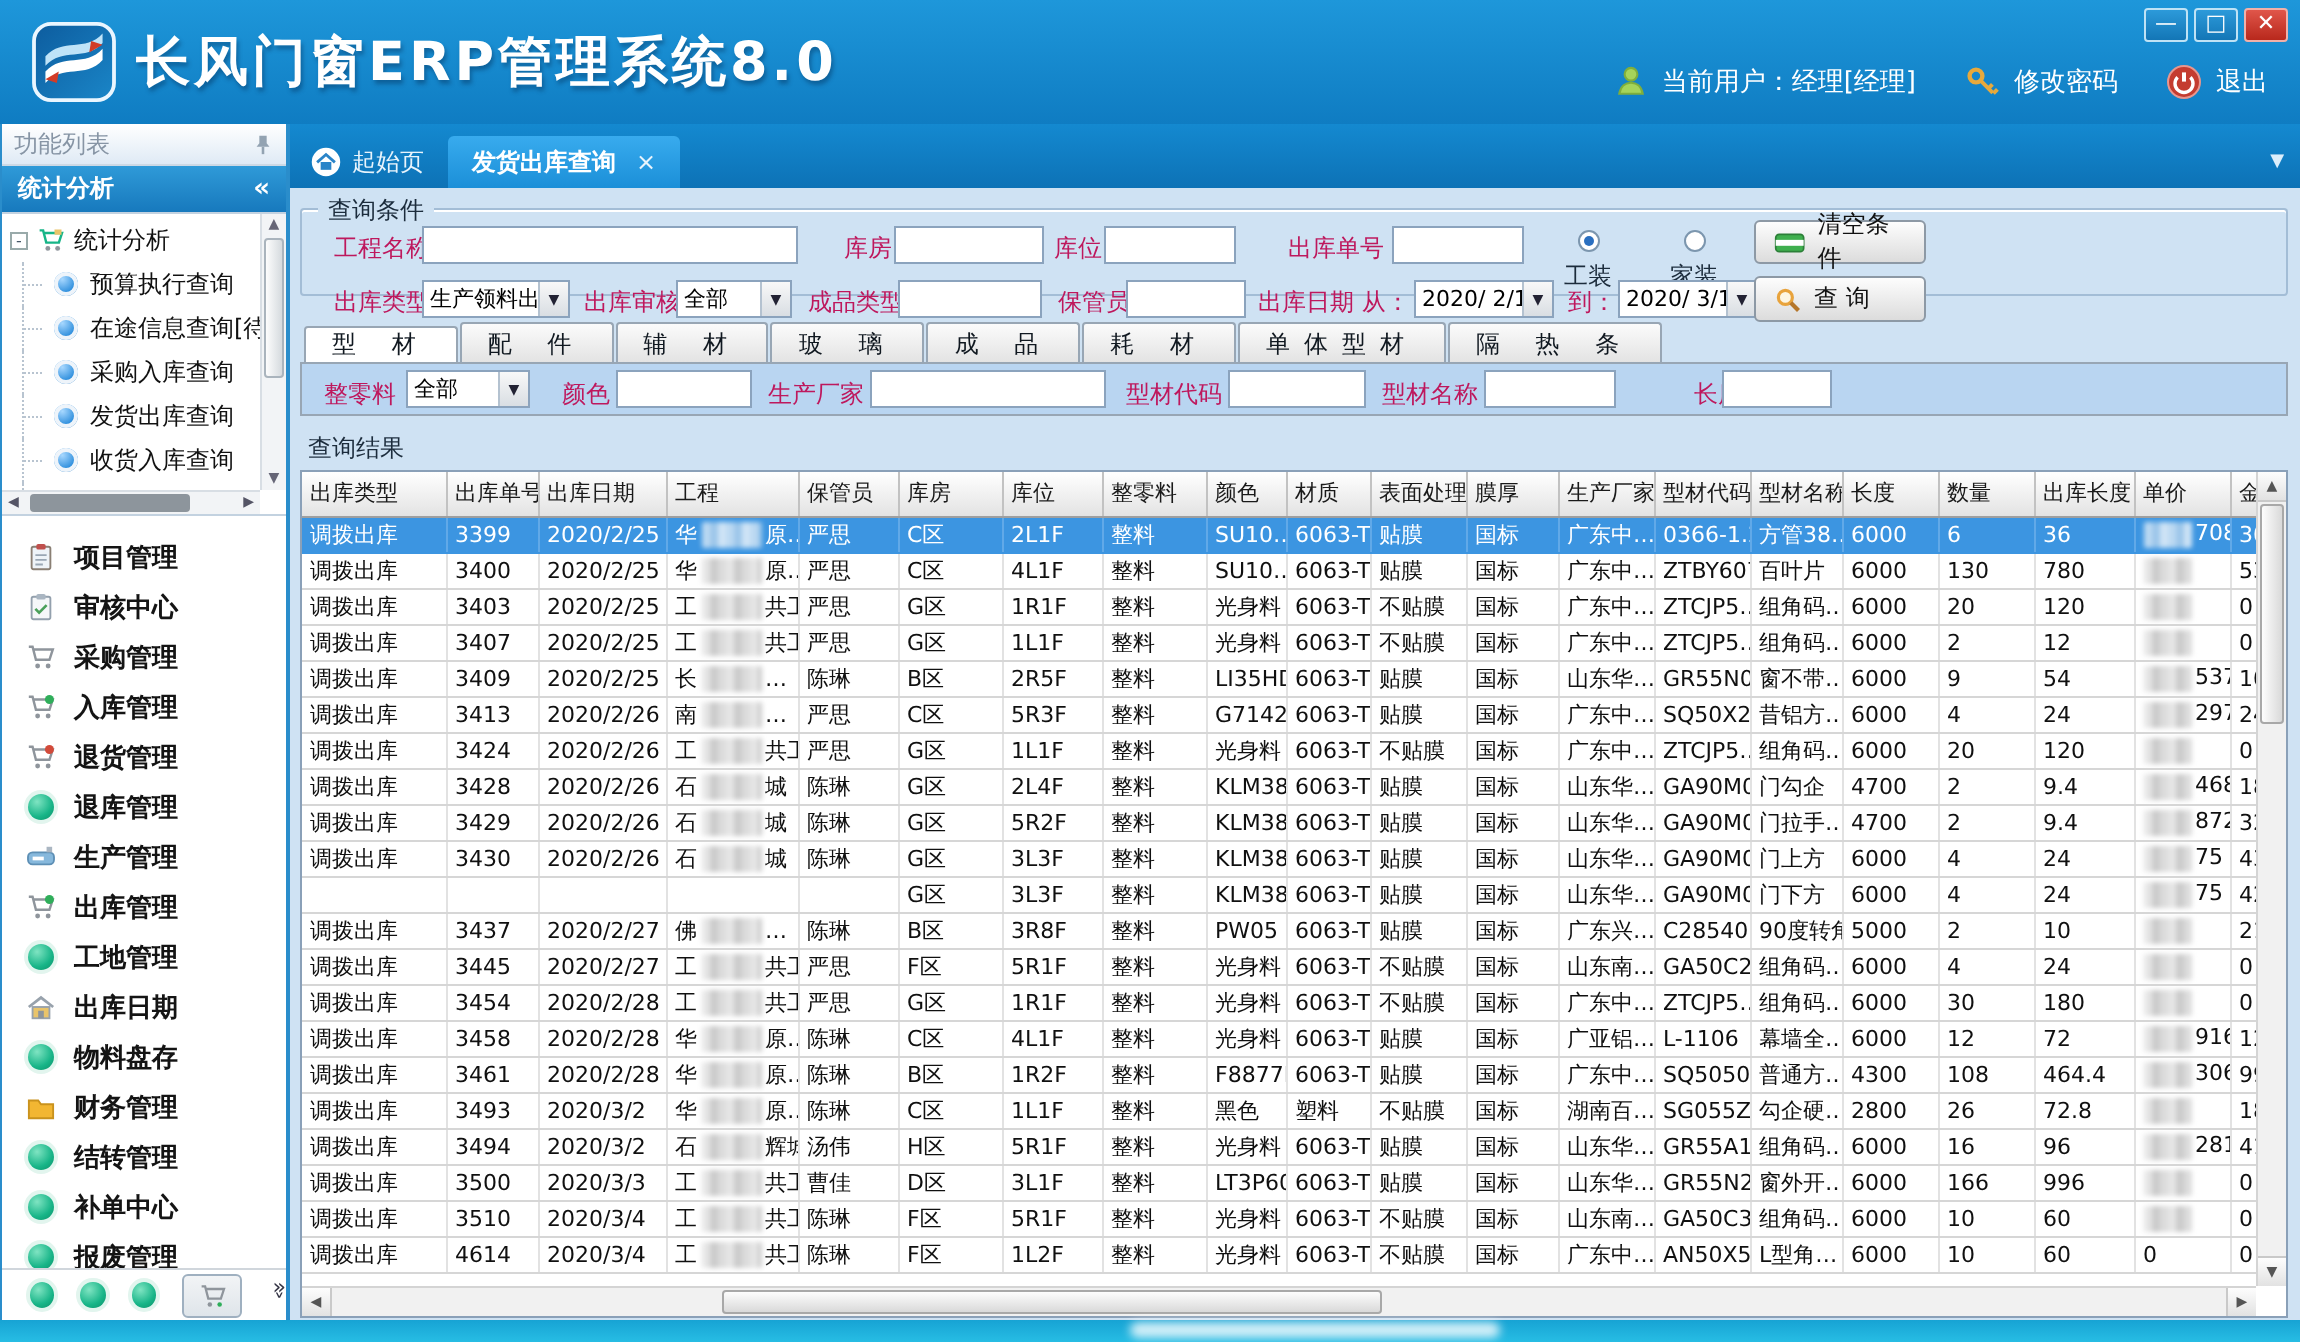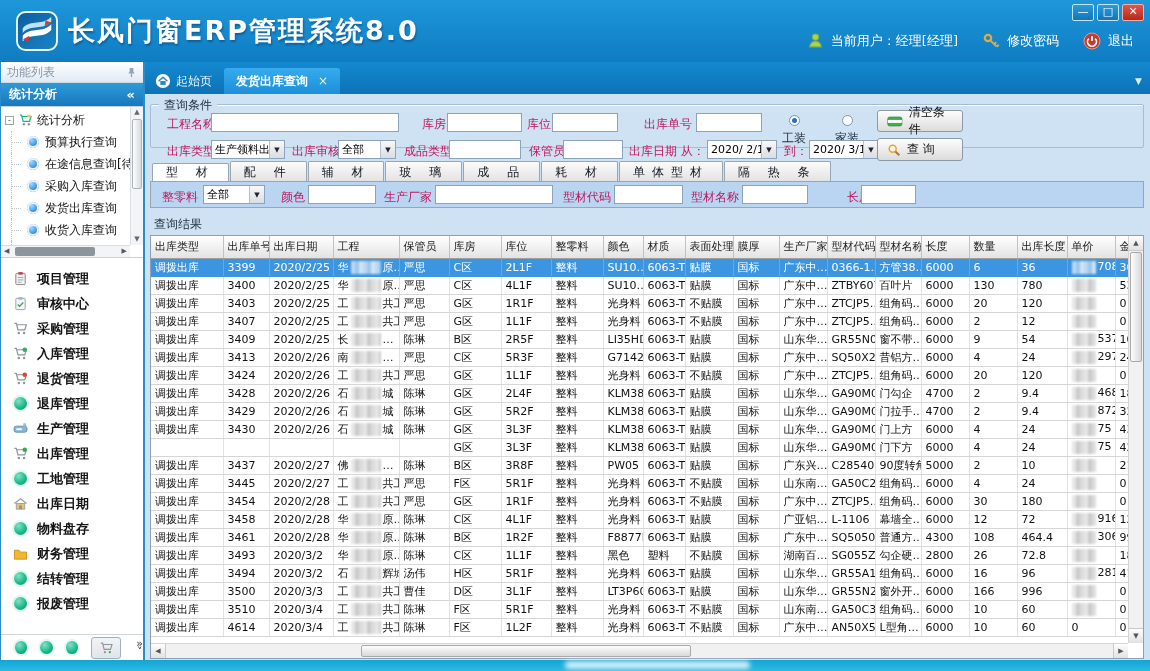--- a/index.html
+++ b/index.html
@@ -369,20 +369,26 @@
         <div class="menu-item">
           <span class="ico">
             <span class="circle-ico"></span>
           </span>
           <span>结转管理</span>
         </div>
         <div class="menu-item">
           <span class="ico">
             <span class="circle-ico"></span>
           </span>
+          <span>补单中心</span>
+        </div>
+        <div class="menu-item">
+          <span class="ico">
+            <span class="circle-ico"></span>
+          </span>
           <span>报废管理</span>
         </div>
       </div>
     <div class="side-footer">
       <span class="circle-ico"></span>
       <span class="circle-ico"></span>
       <span class="circle-ico"></span>
       <span class="footer-cart-btn">
         <svg width="15" height="14" viewBox="0 0 16 16">
           <path d="M1.5 2.5h2l1.8 7h7.2l1.8-5.5H4" fill="none" stroke="#8f959c" stroke-width="1.3"></path>

